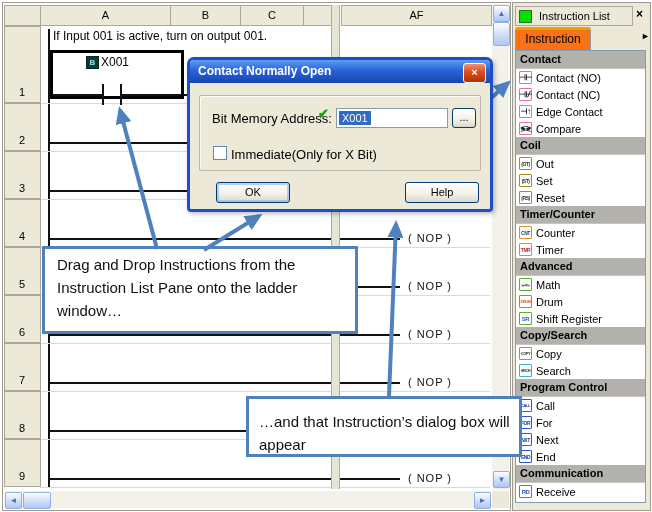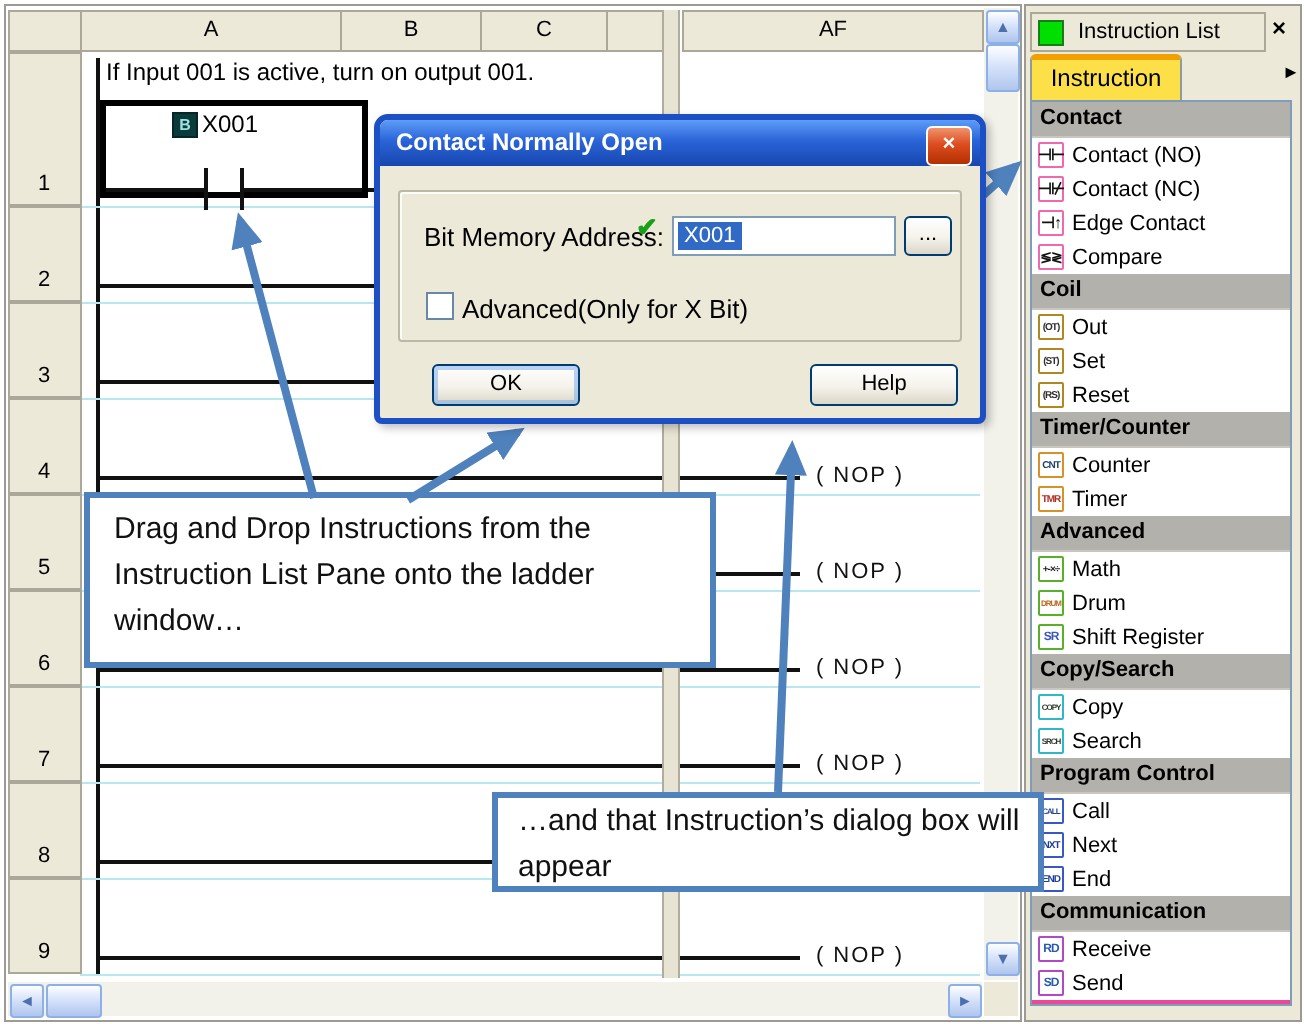--- a/index.html
+++ b/index.html
@@ -28,21 +28,21 @@
   .track{background:#f2f1ea;z-index:2;}
   .sbtn{background:linear-gradient(180deg,#fdfeff,#cfddf8 55%,#b0c6ee);border:1px solid #8cb0e8;border-radius:2px;
         color:#4d6fae;font-size:8px;text-align:center;z-index:3;}
   .thumb{background:linear-gradient(180deg,#fdfeff,#cfddf8 55%,#b0c6ee);border:1px solid #8cb0e8;border-radius:2px;z-index:3;}
   
   #panel{left:512px;top:2px;width:137px;height:507px;background:#ece9d8;border:1px solid #9c9a92;z-index:5;}
   #ptitle{left:515px;top:6px;width:116px;height:18px;background:#ece9d8;border:1px solid #aca899;z-index:6;
           display:flex;align-items:center;font-size:11px;color:#000;}
   #pgreen{width:11px;height:11px;background:#00e000;border:1px solid #1c7a1c;margin:0 7px 0 3px;}
   #pclose{left:636px;top:7px;font-size:12px;font-weight:bold;color:#000;z-index:6;}
-  #ptab{left:515px;top:27px;width:74px;height:21px;background:#fde047;border:1px solid #919b9c;border-bottom:none;
+  #ptab{left:515px;top:27px;width:74px;height:21px;background:#f97316;border:1px solid #919b9c;border-bottom:none;
         border-top:3px solid #f0a000;border-radius:3px 3px 0 0;font-size:12px;color:#000;text-align:center;line-height:19px;z-index:6;}
   #pover{left:641px;top:31px;font-size:9px;color:#000;z-index:6;}
   #plist{left:515px;top:50px;width:129px;height:451px;background:#ec4899;border:1px solid #7f9db9;z-index:6;overflow:hidden;}
   .sec{height:17px;background:#b3b1ab;border-bottom:1px solid #c9c6bf;font-size:11px;font-weight:bold;color:#000;
        padding-left:4px;line-height:16px;}
   .item{height:17px;display:flex;align-items:center;background:#fff;}
   .ii{width:13px;height:13px;margin:0 4px 0 3px;background:#fff;border-radius:1px;box-sizing:border-box;
       display:flex;align-items:center;justify-content:center;font-weight:bold;letter-spacing:-0.5px;}
   .ilab{font-size:11px;color:#000;white-space:nowrap;}
   
@@ -63,21 +63,21 @@
   .xpbtn{position:absolute;border:1px solid #003c74;border-radius:3px;font-size:11px;color:#000;text-align:center;
          background:linear-gradient(180deg,#ffffff,#f4f2ea 55%,#dcd7c8);line-height:19px;}
   #dbrowse{left:262px;top:48px;width:22px;height:18px;line-height:16px;}
   #dcheckbox{position:absolute;left:23px;top:86px;width:12px;height:12px;background:#fff;border:1px solid #6688aa;}
   #dok{left:26px;top:122px;width:72px;height:19px;box-shadow:inset 0 0 0 2px rgba(125,175,235,.55);}
   #dcancel{left:127px;top:122px;width:72px;height:19px;}
   #dhelp{left:215px;top:122px;width:72px;height:19px;}
   
   .callout{background:#fff;border:3px solid #4f81bd;font-size:15px;color:#111;line-height:23px;z-index:20;}
   #c1{left:42px;top:246px;width:288px;height:78px;padding:4px 10px 0 12px;}
-  #c2{left:246px;top:396px;width:252px;height:44px;padding:0 8px 0 10px;}
+  #c2{left:246px;top:396px;width:252px;height:44px;padding:11px 8px 0 10px;}
   #arrows{left:0;top:0;width:652px;height:512px;z-index:25;pointer-events:none;}
 </style>
 </head>
 <body>
 <div id="stage">
 
   <div class="abs" id="ladder"></div>
   <div class="abs" id="comment">If Input 001 is active, turn on output 001.</div>
   <div class="abs" id="rail"></div>
   <div class="abs" id="grid-generated"></div>
@@ -168,20 +168,24 @@
         <span class="ilab">Copy</span>
       </div>
       <div class="item">
         <span class="ii" style="border: 1.5px solid rgb(48, 184, 200); color: rgb(40, 56, 40); font-size: 4px;">SRCH</span>
         <span class="ilab">Search</span>
       </div>
       <div class="sec">Program Control</div>
       <div class="item">
         <span class="ii" style="border: 1.5px solid rgb(56, 88, 200); color: rgb(28, 60, 156); font-size: 4px;">CALL</span>
         <span class="ilab">Call</span>
+      </div>
+      <div class="item">
+        <span class="ii" style="border: 1.5px solid rgb(56, 88, 200); color: rgb(28, 60, 156); font-size: 5px;">FOR</span>
+        <span class="ilab">For</span>
       </div>
       <div class="item">
         <span class="ii" style="border: 1.5px solid rgb(56, 88, 200); color: rgb(28, 60, 156); font-size: 5px;">NXT</span>
         <span class="ilab">Next</span>
       </div>
       <div class="item">
         <span class="ii" style="border: 1.5px solid rgb(56, 88, 200); color: rgb(28, 60, 156); font-size: 5px;">END</span>
         <span class="ilab">End</span>
       </div>
       <div class="sec">Communication</div>
@@ -216,21 +220,21 @@
     </div>
     <div id="dclose">×</div>
     <div id="dgroup"></div>
     <div class="dlabel" style="left:22px;top:51px;">Bit Memory Address:</div>
     <div id="dcheckmark">✔</div>
     <div id="dinput">
       <span id="dval">X001</span>
     </div>
     <div class="xpbtn" id="dbrowse">...</div>
     <div id="dcheckbox"></div>
-    <div class="dlabel" style="left:41px;top:87px;">Advanced(Only for X Bit)</div>
+    <div class="dlabel" style="left:41px;top:87px;">Immediate(Only for X Bit)</div>
     <div class="xpbtn" id="dok">OK</div>
     <div class="xpbtn" id="dhelp">Help</div>
   </div>
 
 <div class="abs hcell" style="left: 4px; width: 35px;"></div>
     <div class="abs hcell" style="left: 40px; width: 129px;">A</div>
     <div class="abs hcell" style="left: 170px; width: 69px;">B</div>
     <div class="abs hcell" style="left: 240px; width: 62px;">C</div>
     <div class="abs hcell" style="left: 303px; width: 27px;"></div>
     <div class="abs hcell" style="left: 341px; width: 149px;">AF</div>

